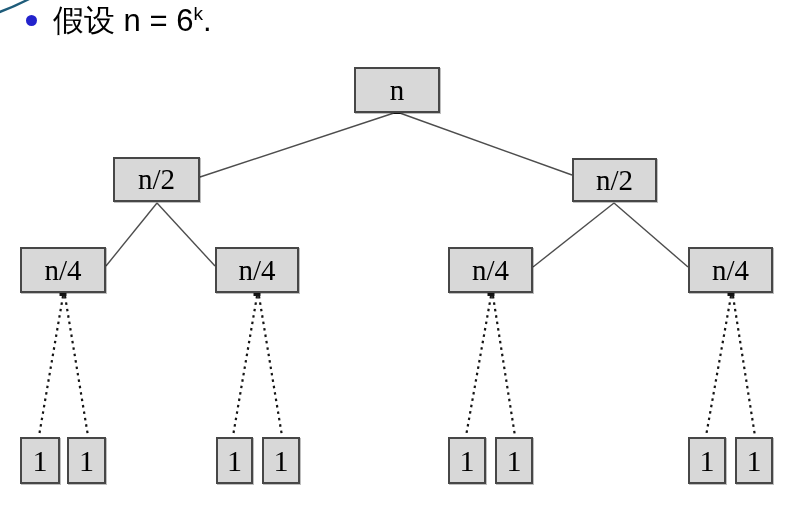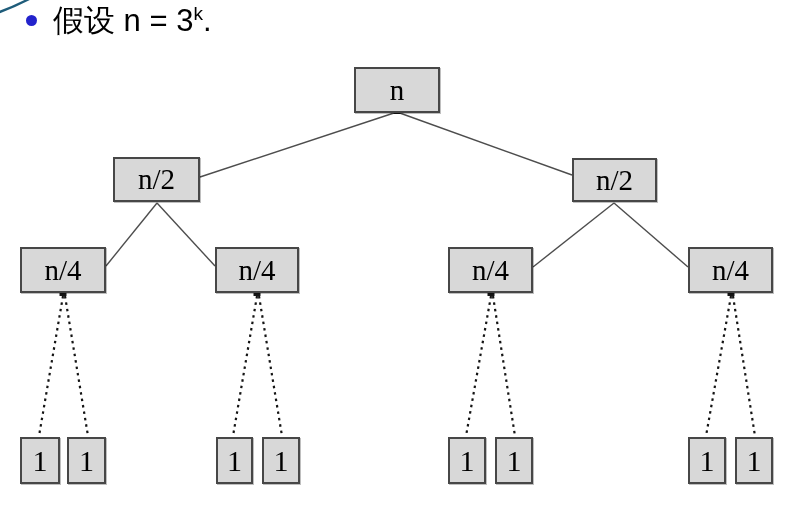--- a/index.html
+++ b/index.html
@@ -95,21 +95,21 @@
 
     <rect x="393.5" y="108" width="7" height="6" fill="#141414"></rect>
     <rect x="59.5" y="290" width="7" height="6" fill="#141414"></rect>
     <rect x="253.5" y="290" width="7" height="6" fill="#141414"></rect>
     <rect x="487.5" y="290" width="7" height="6" fill="#141414"></rect>
     <rect x="727.5" y="290" width="7" height="6" fill="#141414"></rect>
   </svg>
 
   <div class="bullet-line">
     <span class="bullet-dot"></span>
-    <span class="bullet-text"><span>假设 n = 3</span><sup>k</sup><span>.</span></span>
+    <span class="bullet-text"><span>假设 n = 6</span><sup>k</sup><span>.</span></span>
   </div>
 
   <div class="node" style="left:354px;top:67px;width:86px;height:46px">n</div>
 
   <div class="node" style="left:113px;top:157px;width:87px;height:45px">n/2</div>
   <div class="node" style="left:572px;top:158px;width:85px;height:44px">n/2</div>
 
   <div class="node" style="left:20px;top:247px;width:86px;height:46px">n/4</div>
   <div class="node" style="left:215px;top:247px;width:84px;height:46px">n/4</div>
   <div class="node" style="left:448px;top:247px;width:85px;height:46px">n/4</div>

